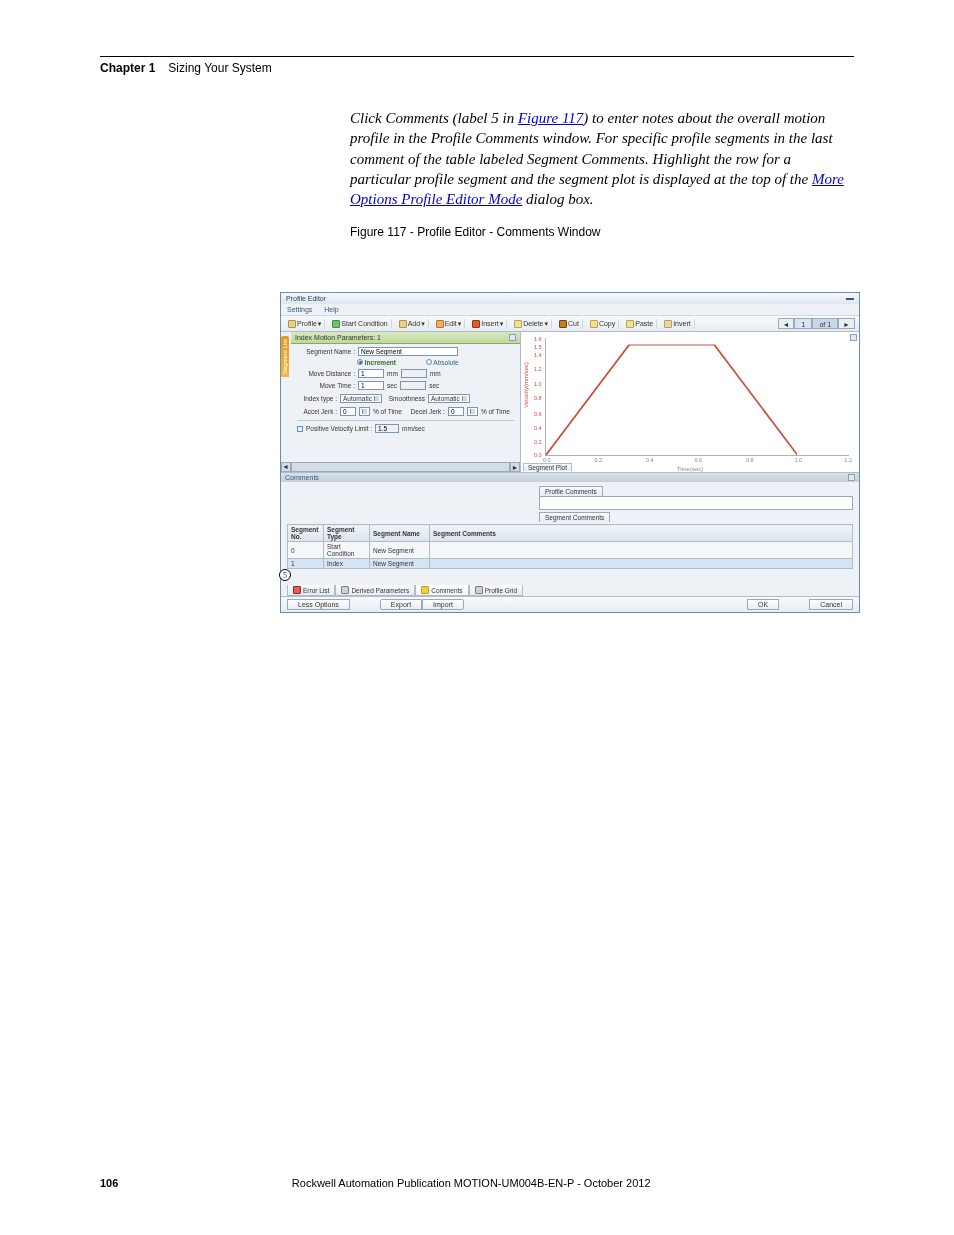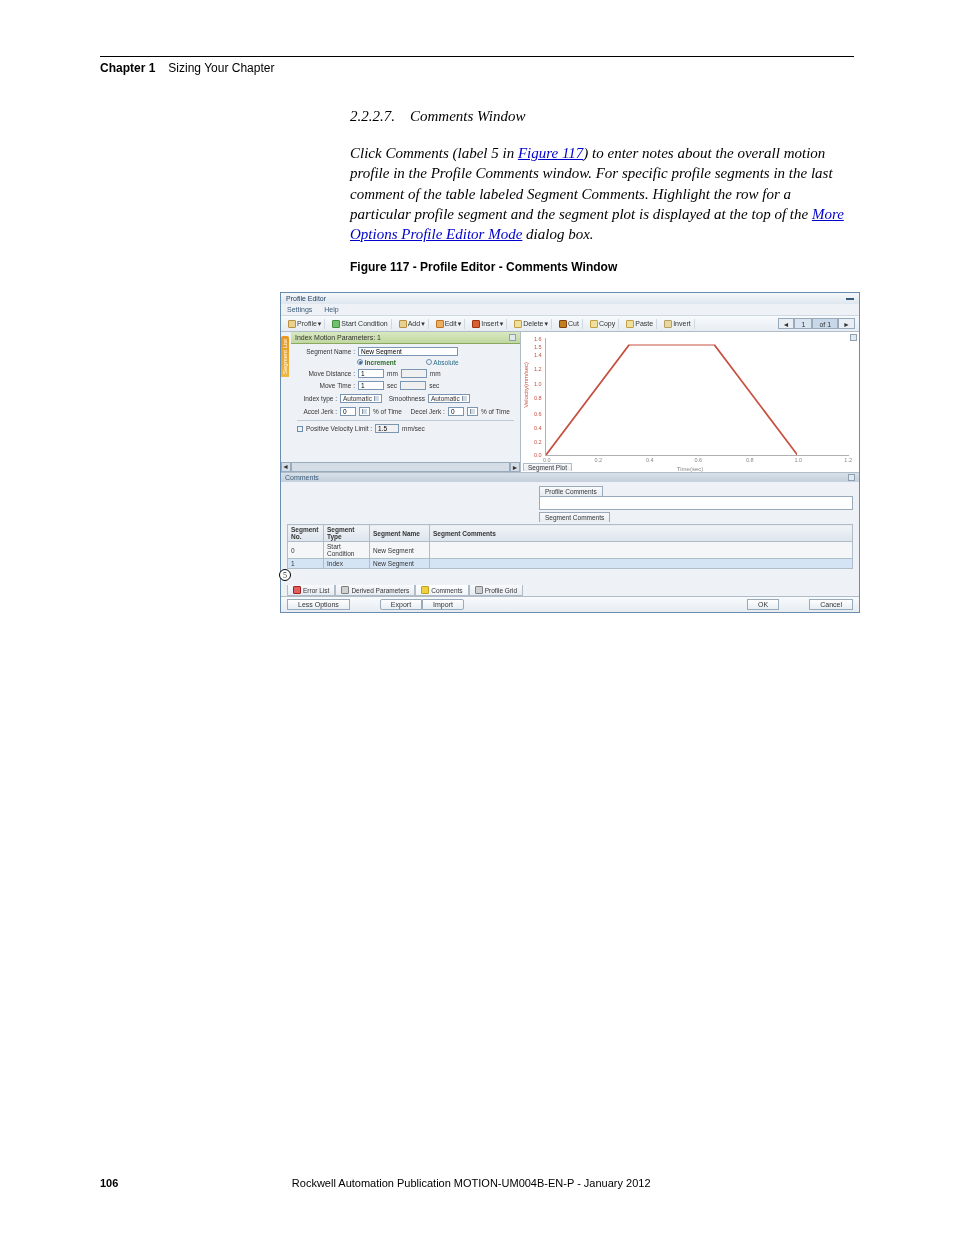--- a/index.html
+++ b/index.html
@@ -31,21 +31,21 @@
     }
     .body-text {
       font-size: 15px;
       line-height: 1.35;
       margin-bottom: 16px;
       font-style: italic;
     }
     .link { color: #0000cc; text-decoration: underline; }
     .figure-caption {
       font-family: Arial, sans-serif;
-      font-weight: bold;
+      font-weight: normal;
       font-size: 12px;
       margin-top: 8px;
       margin-bottom: 6px;
     }
     .figure-wrap {
       position: absolute;
       top: 292px;
       left: 280px;
       width: 580px;
     }
@@ -164,28 +164,24 @@
       font-size:11px; font-family: Arial, sans-serif;
     }
     .page-num{font-weight:bold;}
     .pub-line{flex:1;text-align:center;}
   </style>
 </head>
 <body>
 
 <div class="header-bar">
   <span class="chapter-label">Chapter 1</span>
-  <span class="chapter-title">Sizing Your Chapter</span>
+  <span class="chapter-title">Sizing Your System</span>
 </div>
 
 <div class="main">
-  <div class="section-heading">
-    <span>2.2.2.7.</span>&nbsp;&nbsp;&nbsp;
-    <span>Comments Window</span>
-  </div>
   <p class="body-text">
     <span>Click Comments (label 5 in </span><a class="link" href="#">Figure 117</a><span>) to enter notes about the overall motion profile in the Profile Comments window. For specific profile segments in the last comment of the table labeled Segment Comments. Highlight the row for a particular profile segment and the segment plot is displayed at the top of the </span><a class="link" href="#">More Options Profile Editor Mode</a><span> dialog box.</span>
   </p>
   <div class="figure-caption">Figure 117 - Profile Editor - Comments Window</div>
 </div>
 
 <div class="figure-wrap">
   <div class="profile-editor">
 
     <div class="pe-titlebar">
@@ -404,15 +400,15 @@
       <span class="footer-spacer"></span>
       <span class="fbtn">OK</span>
       <span class="fbtn">Cancel</span>
     </div>
 
   </div>
 </div>
 
 <div class="page-footer">
   <span class="page-num">106</span>
-  <span class="pub-line">Rockwell Automation Publication MOTION-UM004B-EN-P - January 2012</span>
+  <span class="pub-line">Rockwell Automation Publication MOTION-UM004B-EN-P - October 2012</span>
   <span style="width:30px"></span>
 </div>
 
 </body></html>

